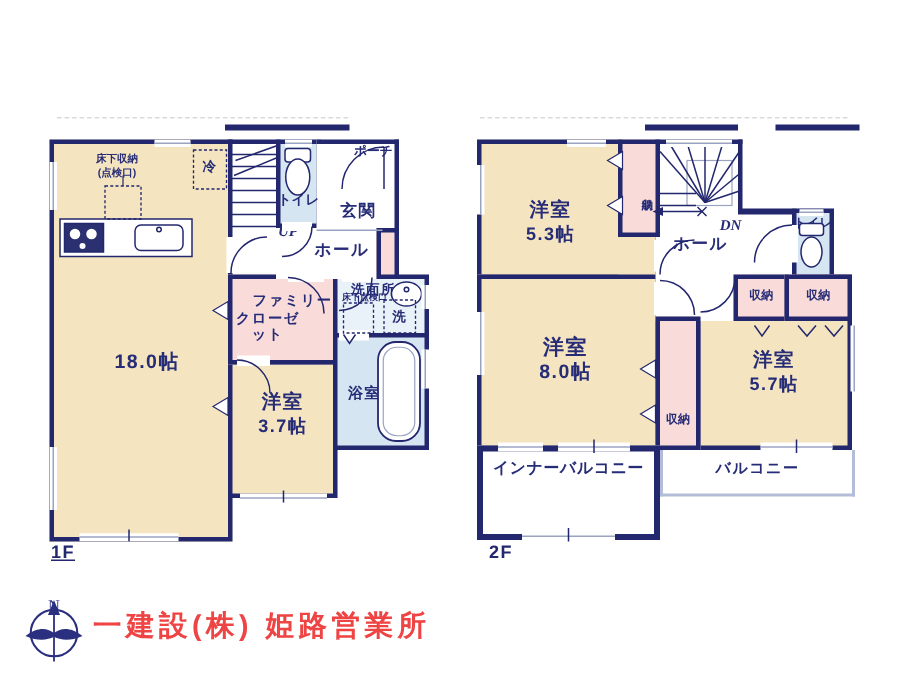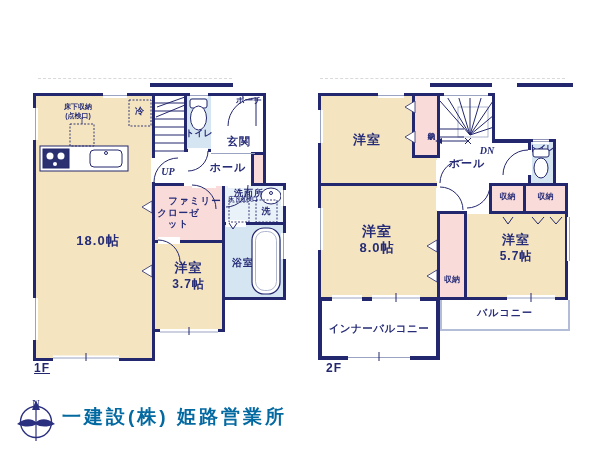--- a/index.html
+++ b/index.html
@@ -11,21 +11,21 @@
   .pink{background:#f9dcda;}
   .blue{background:#d5e5f2;}
   .white{background:#ffffff;}
   .lbl{position:absolute;color:#272c77;text-align:center;line-height:1.15;font-weight:600;letter-spacing:1px;}
   .it{font-family:"Liberation Serif","DejaVu Serif",serif;font-style:italic;font-weight:700;letter-spacing:0;}
   .vtext{writing-mode:vertical-rl;text-orientation:upright;letter-spacing:0;}
   .wallseg{position:absolute;background:#23276d;}
   .eave{position:absolute;border-top:1px dashed #d9d9d9;height:0;}
   .plansvg{position:absolute;z-index:6;}
   .flabel{font-weight:700;letter-spacing:1px;color:#23276d;}
-  .footer-company{position:absolute;color:#0369a1;font-size:19px;font-weight:600;letter-spacing:3px;}
+  .footer-company{position:absolute;color:#ef4444;font-size:19px;font-weight:600;letter-spacing:3px;}
   .balcony-thin{position:absolute;box-sizing:border-box;background:#fff;border:2px solid #b3bdd8;border-top:none;}
 </style>
 </head>
 <body>
 
 <div class="canvas">
 
   <div class="eave" style="left:38px;top:78px;width:194px;"></div>
   <div class="eave" style="left:320px;top:78px;width:245px;"></div>
 
@@ -222,39 +222,40 @@
   <div class="lbl" style="left:152px;top:196px;width:86px;font-size:9.5px;">ファミリー</div>
   <div class="lbl" style="left:152px;top:208px;width:53px;font-size:9.5px;">クローゼット</div>
   <div class="lbl" style="left:222px;top:257px;width:42px;font-size:10px;">浴室</div>
   <div class="lbl" style="left:226px;top:188px;width:46px;font-size:9px;">洗面所</div>
   <div class="lbl" style="left:256px;top:206px;width:21px;font-size:9px;">洗</div>
   <div class="lbl" style="left:222px;top:196px;width:42px;font-size:6px;letter-spacing:0;">床下点検口</div>
   <div class="lbl" style="left:184px;top:128px;width:30px;font-size:9px;letter-spacing:0;">トイレ</div>
   <div class="lbl" style="left:219px;top:135px;width:40px;font-size:11px;">玄関</div>
   <div class="lbl" style="left:204px;top:161px;width:48px;font-size:11px;">ホール</div>
   <div class="lbl" style="left:232px;top:96px;width:34px;font-size:8.5px;letter-spacing:0;">ポーチ</div>
-  <div class="lbl it" style="left:155px;top:166px;width:26px;font-size:10px;">UP</div>
+  <div class="lbl it" style="left:155px;top:149px;width:26px;font-size:10px;padding-left:24px;">UP</div>
   <div class="lbl" style="left:130px;top:106px;width:20px;font-size:9px;">冷</div>
   <div class="lbl" style="left:52px;top:103px;width:52px;font-size:7px;letter-spacing:0;">床下収納</div>
   <div class="lbl" style="left:52px;top:112px;width:52px;font-size:7px;letter-spacing:0;">(点検口)</div>
   <div class="lbl flabel" style="left:34px;top:362px;width:30px;font-size:12px;text-align:left;text-decoration:underline;">1F</div>
 
   <div class="lbl" style="left:322px;top:133px;width:90px;font-size:13px;">洋室</div>
+  <div class="lbl" style="left:322px;top:150px;width:90px;font-size:12px;">5.3帖</div>
   <div class="lbl" style="left:322px;top:223px;width:110px;font-size:14px;">洋室</div>
   <div class="lbl" style="left:322px;top:241px;width:110px;font-size:13px;">8.0帖</div>
   <div class="lbl" style="left:470px;top:233px;width:92px;font-size:13px;">洋室</div>
   <div class="lbl" style="left:470px;top:250px;width:92px;font-size:12px;">5.7帖</div>
   <div class="lbl" style="left:443px;top:157px;width:48px;font-size:11px;">ホール</div>
   <div class="lbl it" style="left:472px;top:145px;width:30px;font-size:10px;">DN</div>
   <div class="lbl" style="left:527px;top:144px;width:30px;font-size:8.5px;letter-spacing:0;">トイレ</div>
   <div class="lbl vtext" style="left:417px;top:111px;width:18px;height:30px;font-size:7.5px;">収納</div>
   <div class="lbl" style="left:489px;top:192px;width:37px;font-size:8px;letter-spacing:0;">収納</div>
   <div class="lbl" style="left:523px;top:192px;width:45px;font-size:8px;letter-spacing:0;">収納</div>
   <div class="lbl" style="left:437px;top:275px;width:30px;font-size:8px;letter-spacing:0;">収納</div>
-  <div class="lbl" style="left:322px;top:322px;width:114px;font-size:10.5px;letter-spacing:0.5px;">インナーバルコニー</div>
+  <div class="lbl" style="left:322px;top:306px;width:114px;font-size:10.5px;letter-spacing:0.5px;">インナーバルコニー</div>
   <div class="lbl" style="left:450px;top:307px;width:110px;font-size:10px;">バルコニー</div>
   <div class="lbl flabel" style="left:319px;top:362px;width:30px;font-size:12px;text-align:center;">2F</div>
 
   <svg style="position:absolute;left:12px;top:394px;" width="48" height="52" viewBox="0 0 48 52">
     <circle cx="24" cy="28" r="15.5" stroke="#2a2f80" stroke-width="1.4" fill="none"></circle>
     <line x1="24" y1="47" x2="24" y2="10" stroke="#2a2f80" stroke-width="1.2"></line>
     <polygon points="24,6 20,16 28,16" fill="#2a2f80"></polygon>
     <path d="M5,30 C14,23 20,25 24,28 C28,25 34,23 43,30 C34,34 28,32.5 24,30.5 C20,32.5 14,34 5,30 Z" fill="#2a2f80"></path>
     <text x="24" y="13" text-anchor="middle" font-size="11" font-family="Liberation Serif, DejaVu Serif, serif" fill="#2a2f80">N</text>
   </svg>

